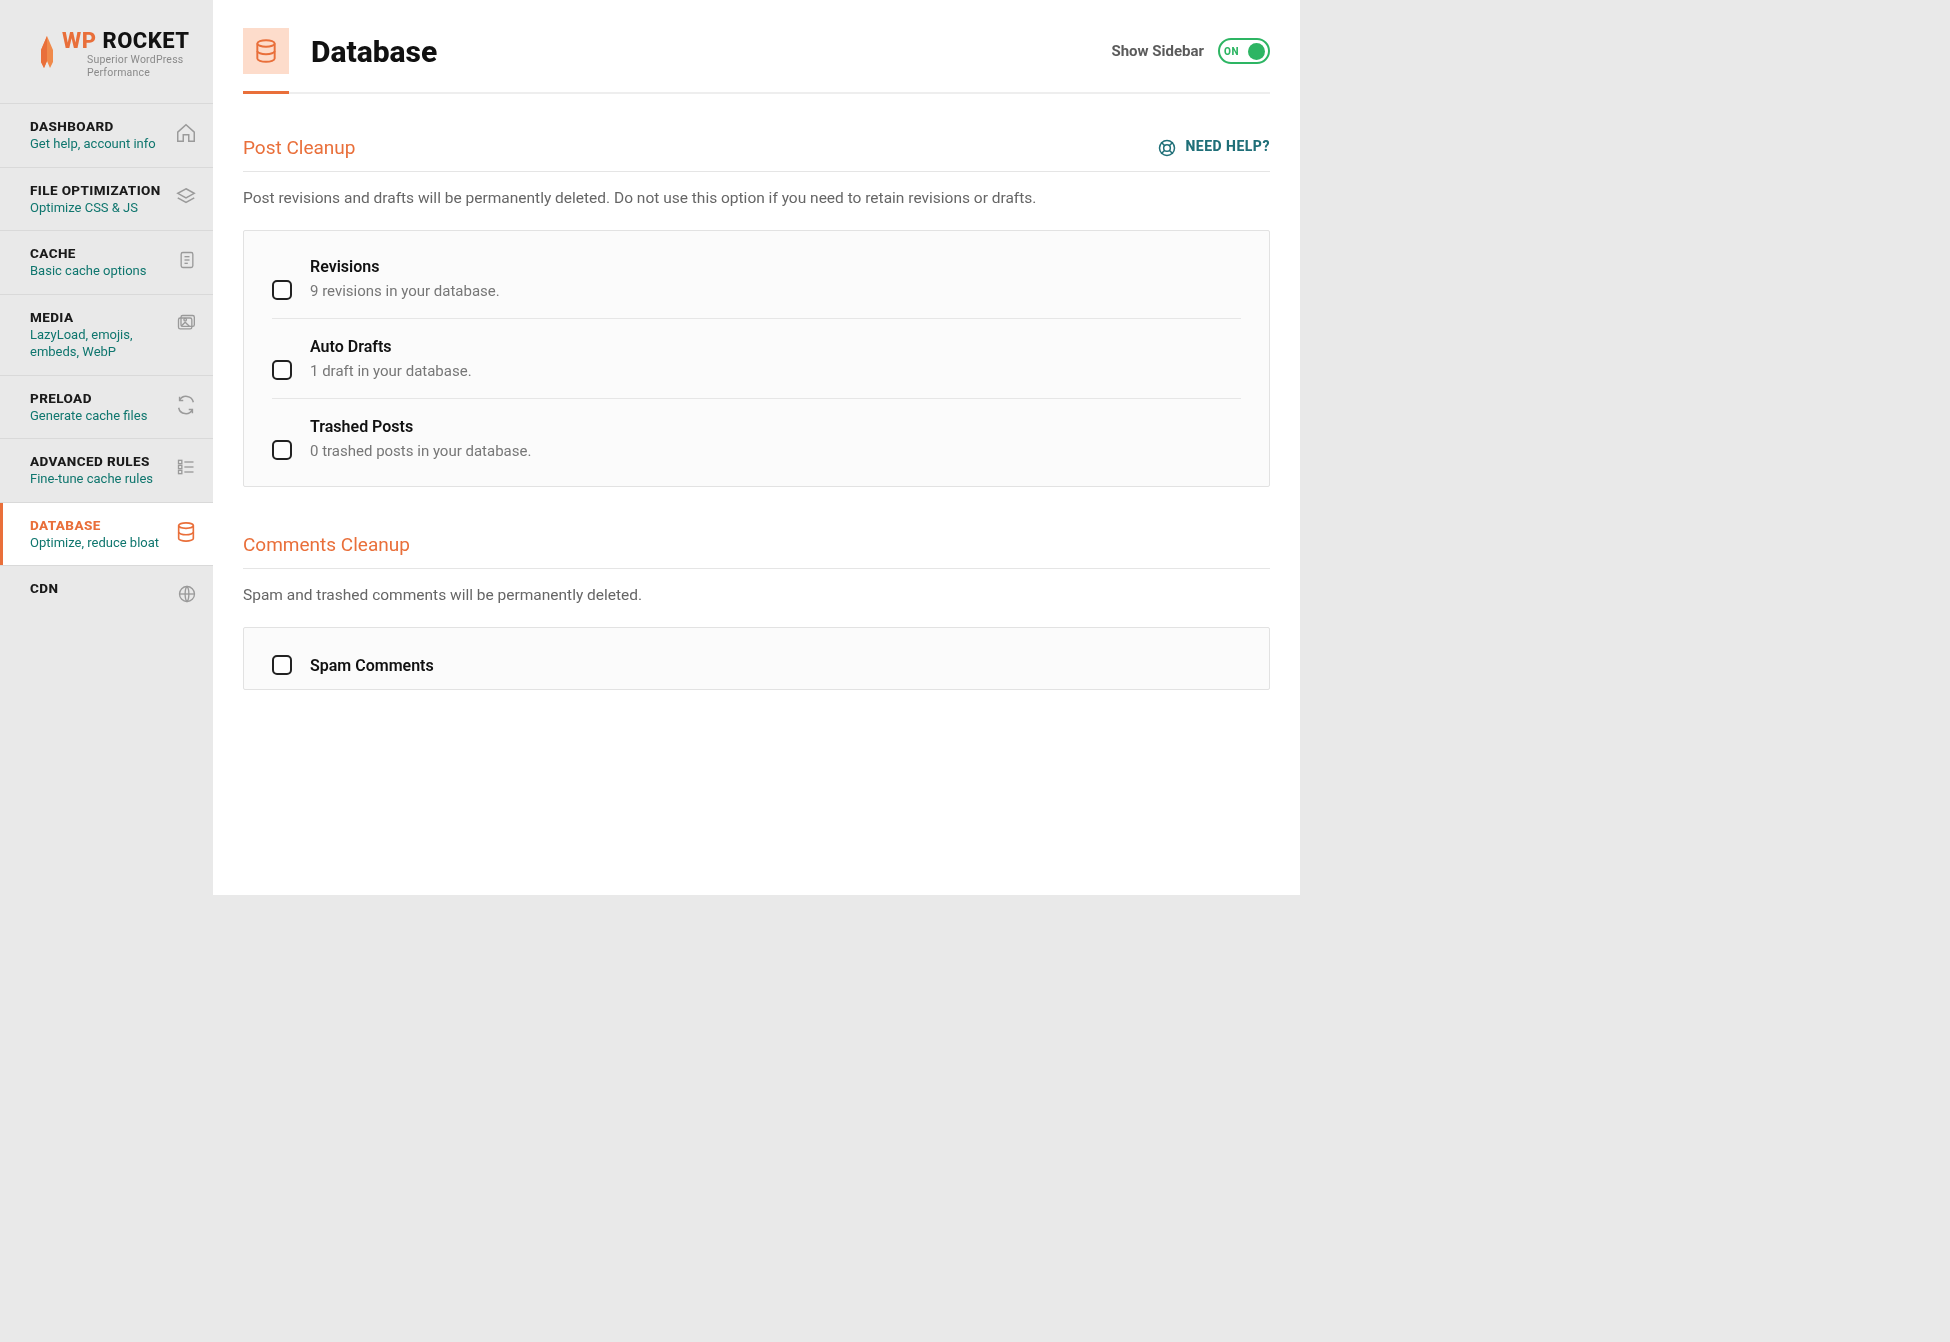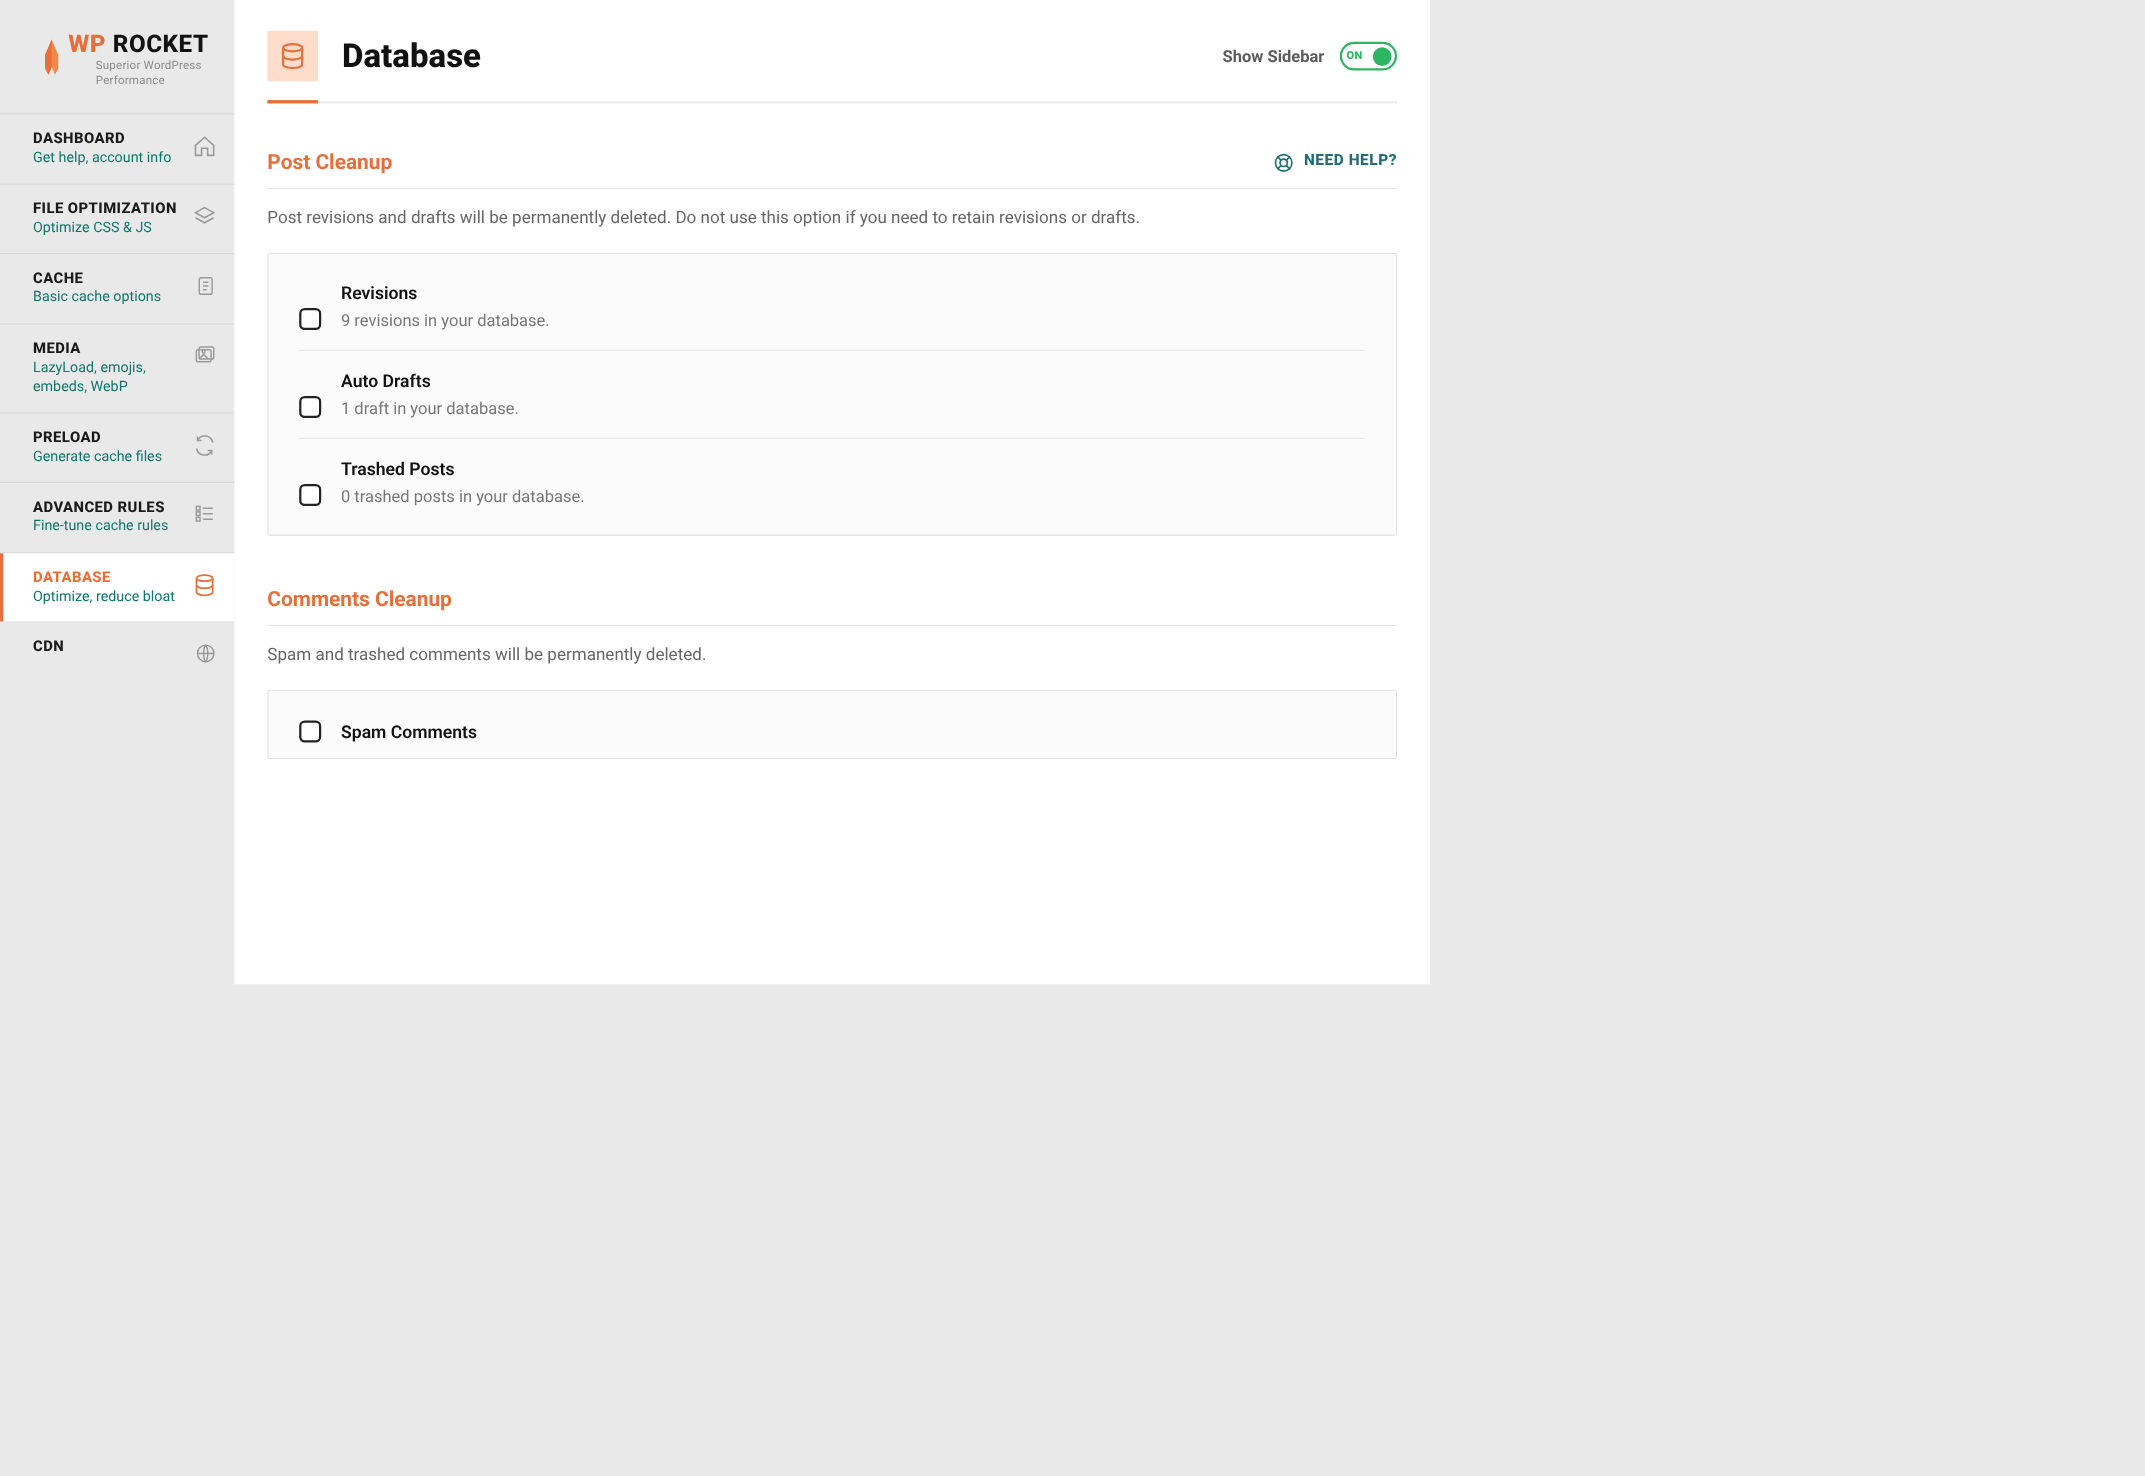--- a/index.html
+++ b/index.html
@@ -75,21 +75,21 @@
 
   .underline {
     height: 2px; background: #eee; margin-bottom: 42px; position: relative;
   }
   .underline::before {
     content:""; position:absolute; left:0; top:-1px; width:46px; height:3px; background:#e96f3a;
   }
 
   
   .section-head { display:flex; justify-content:space-between; align-items:center; border-bottom:1px solid #e5e5e5; padding-bottom:12px;}
-  .section-title { color: #e96f3a; font-weight:700; font-size:19px;}
+  .section-title { color: #e96f3a; font-weight:400; font-size:19px;}
   .need-help { display:flex; align-items:flex-start; gap:8px; color:#1f6f78; font-weight:800; font-size:14px; letter-spacing:0.5px; cursor:pointer;}
   .need-help svg { color:#1f6f78; }
 
   .section-desc { color:#666; font-size:15.5px; line-height:1.55; margin:14px 0 20px; }
 
   .panel {
     border:1px solid #e2e2e2; background:#fbfbfb; border-radius:2px; padding: 8px 28px;
     margin-bottom: 46px;
   }
   .opt-row { display:flex; align-items:flex-end; gap:18px; padding:18px 0; border-bottom:1px solid #e6e6e6;}

